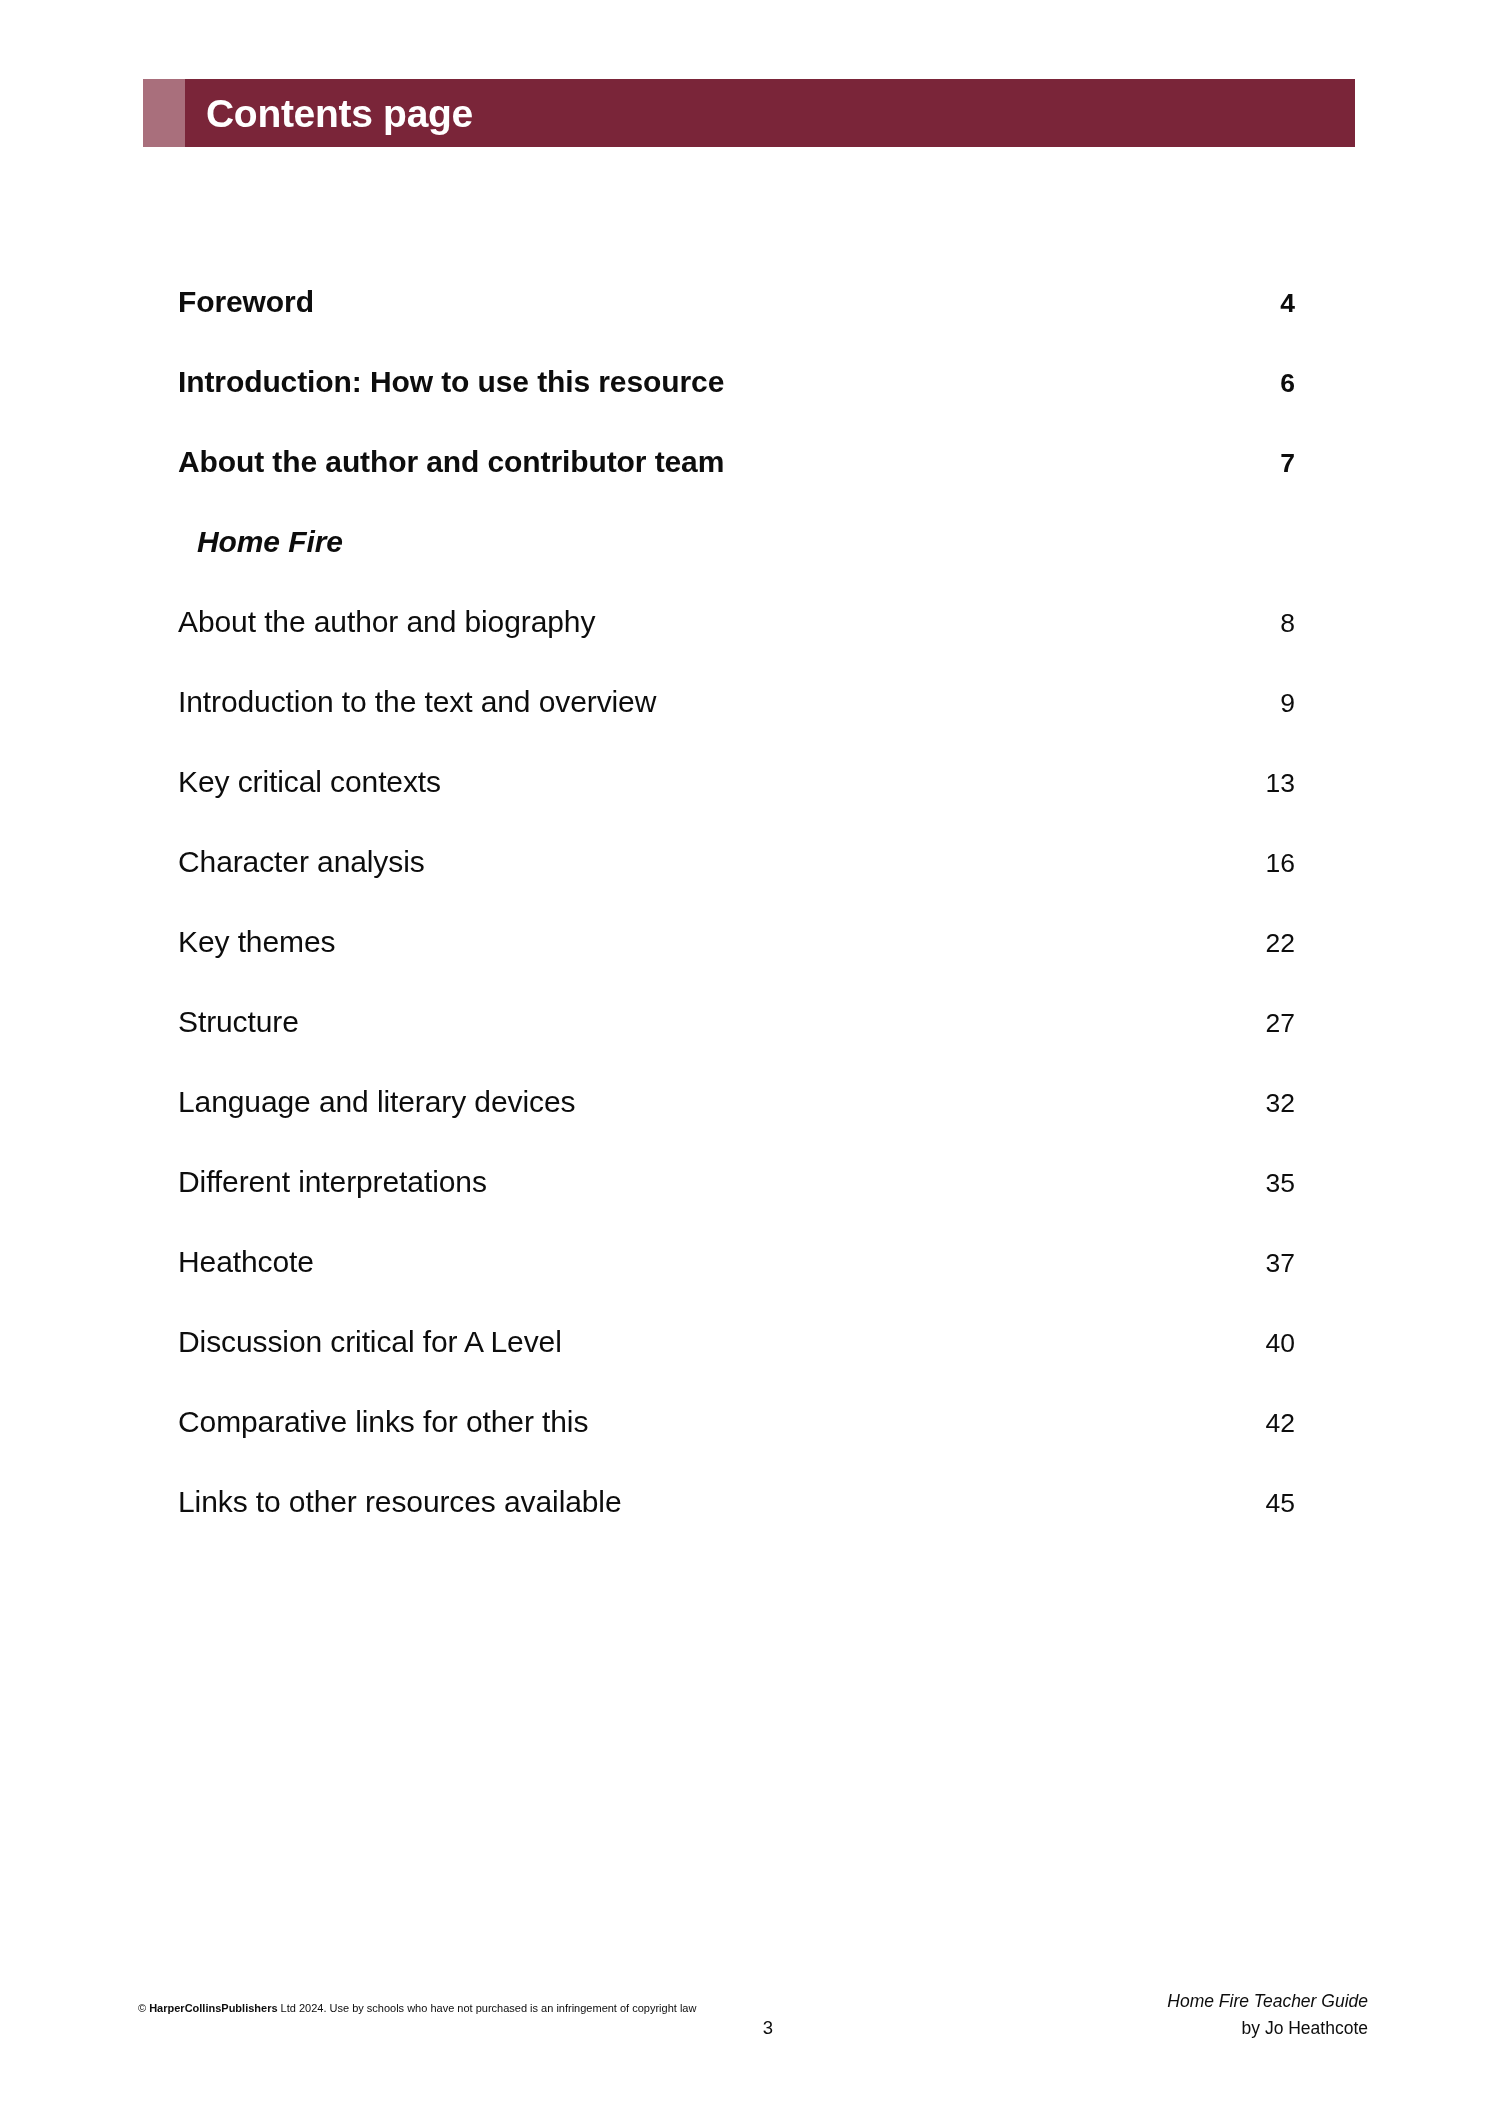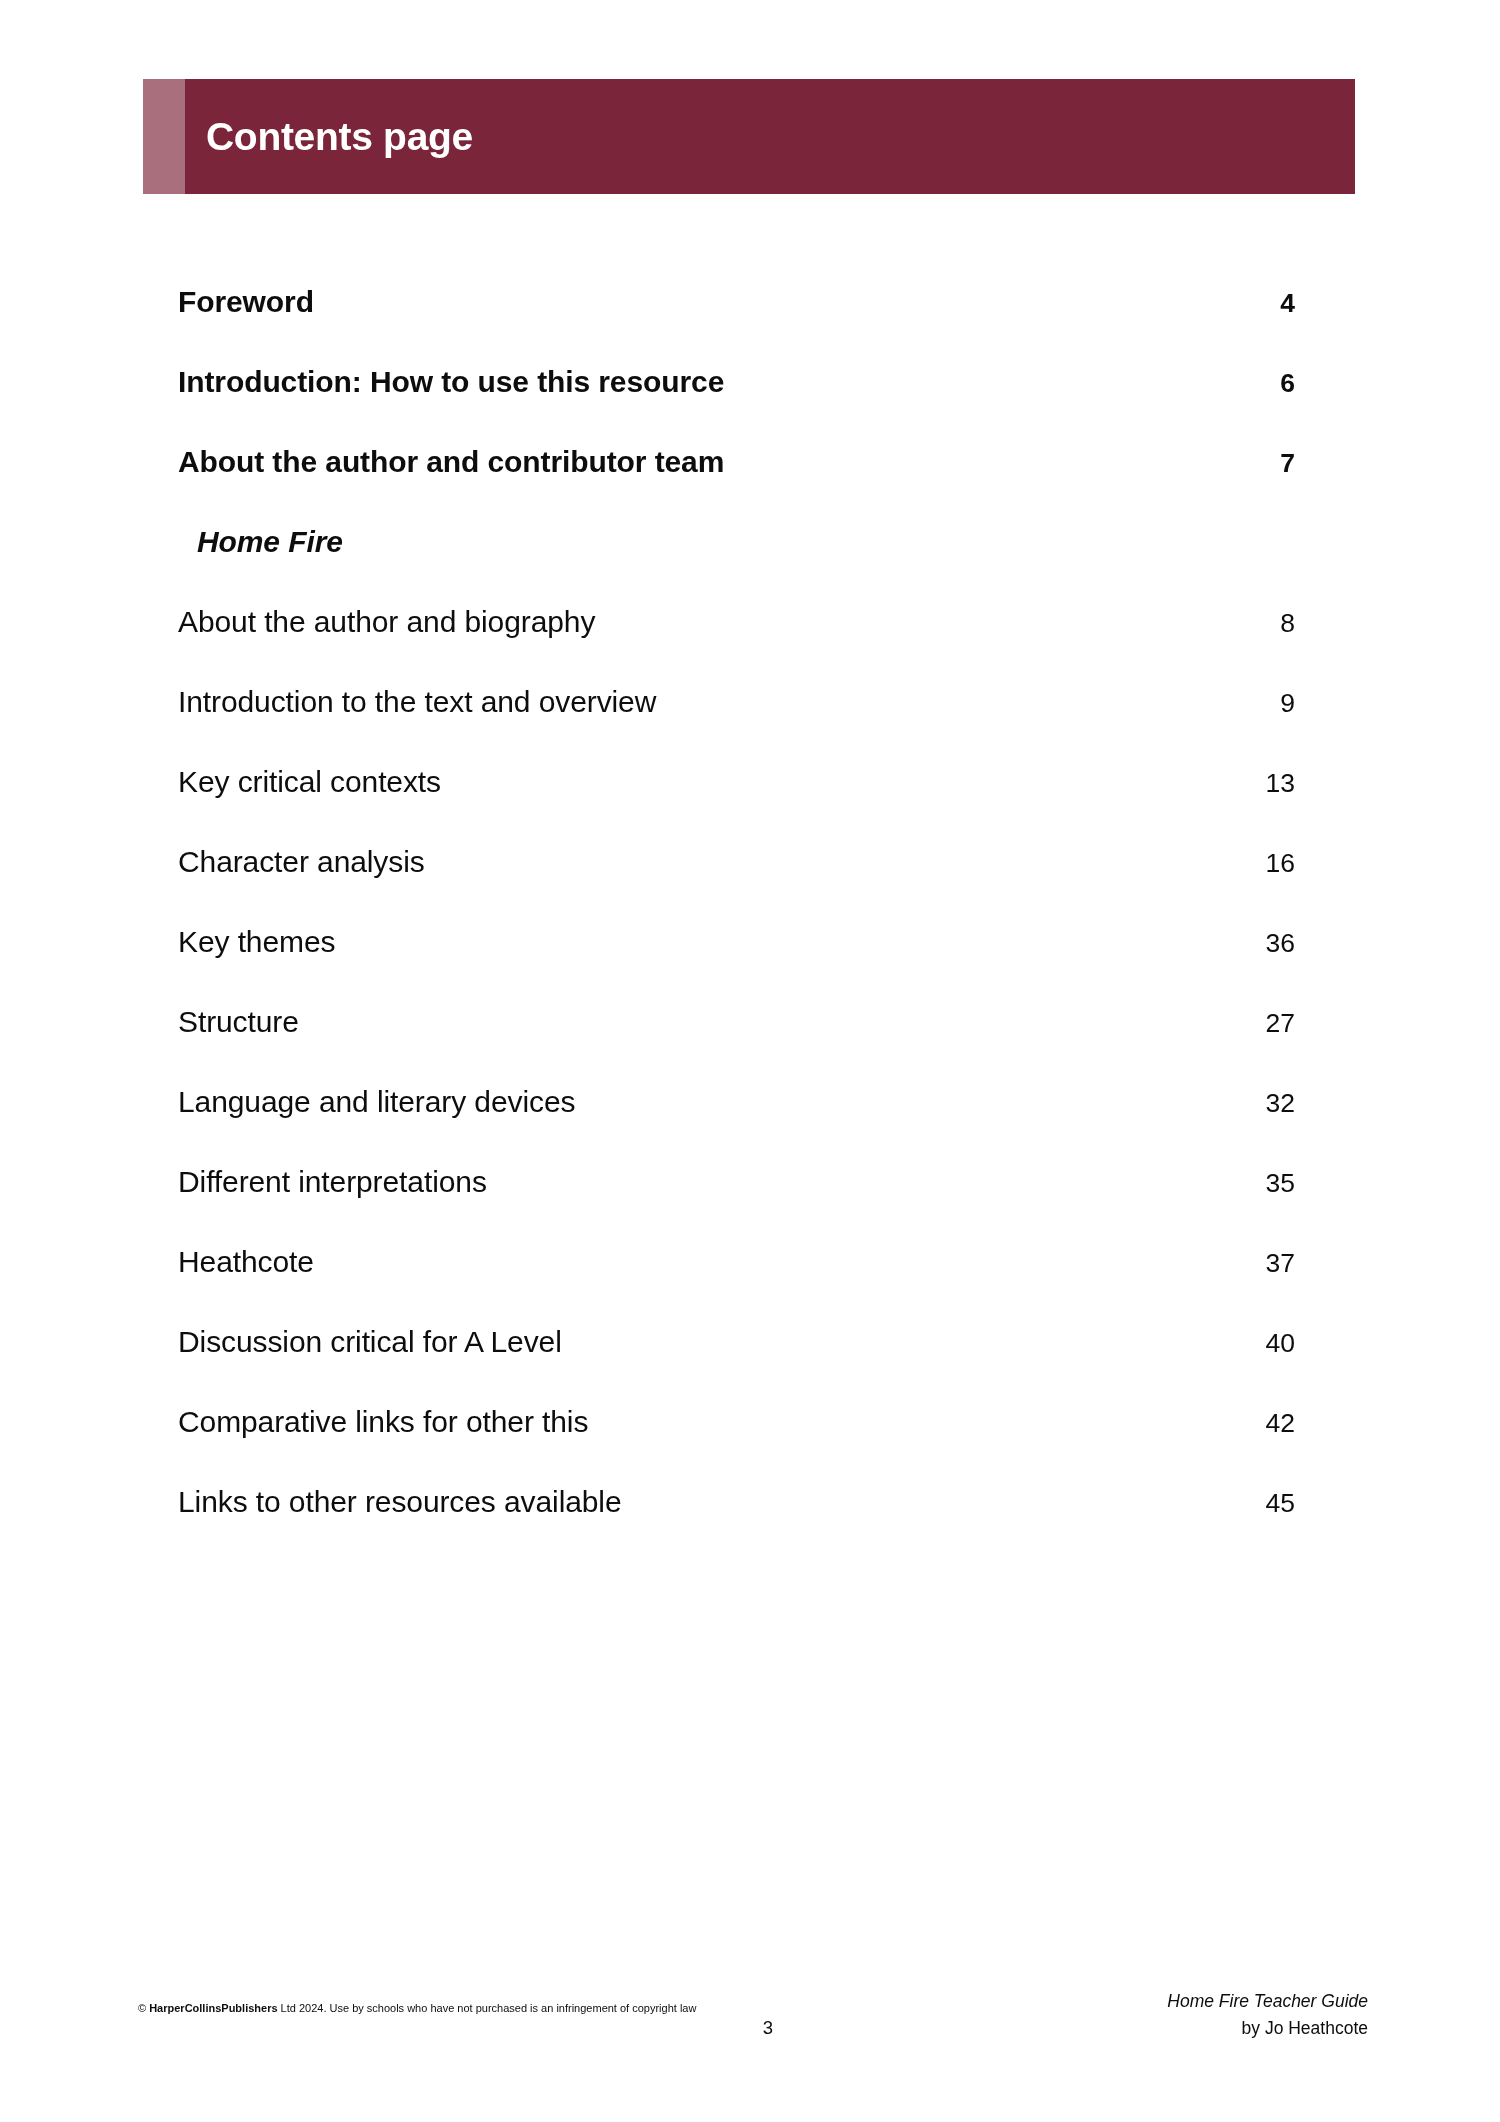--- a/index.html
+++ b/index.html
@@ -21,21 +21,21 @@
     inset: 0;
     background: #ffffff;
   }
 
   
   .banner {
     position: absolute;
     left: 143px;
     top: 79px;
     width: 1212px;
-    height: 115px;
+    height: 68px;
     display: flex;
     align-items: stretch;
   }
   .banner-accent {
     width: 42px;
     background: #a96f7c;
     flex: 0 0 auto;
   }
   .banner-body {
     flex: 1 1 auto;
@@ -175,21 +175,21 @@
       <div class="toc-row">
         <span class="toc-label">Key critical contexts</span>
         <span class="toc-page">13</span>
       </div>
       <div class="toc-row">
         <span class="toc-label">Character analysis</span>
         <span class="toc-page">16</span>
       </div>
       <div class="toc-row">
         <span class="toc-label">Key themes</span>
-        <span class="toc-page">36</span>
+        <span class="toc-page">22</span>
       </div>
       <div class="toc-row">
         <span class="toc-label">Structure</span>
         <span class="toc-page">27</span>
       </div>
       <div class="toc-row">
         <span class="toc-label">Language and literary devices</span>
         <span class="toc-page">32</span>
       </div>
       <div class="toc-row">

